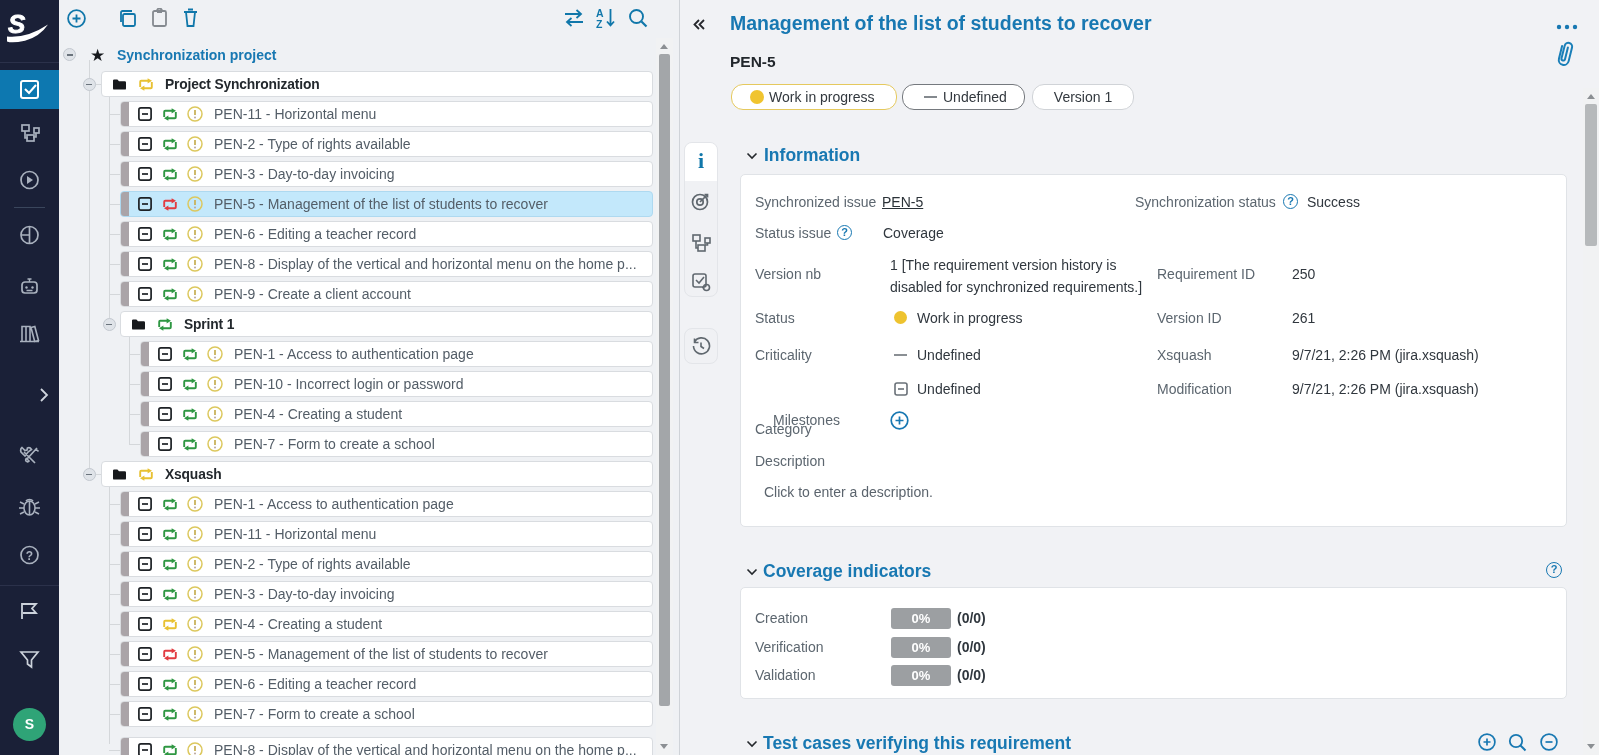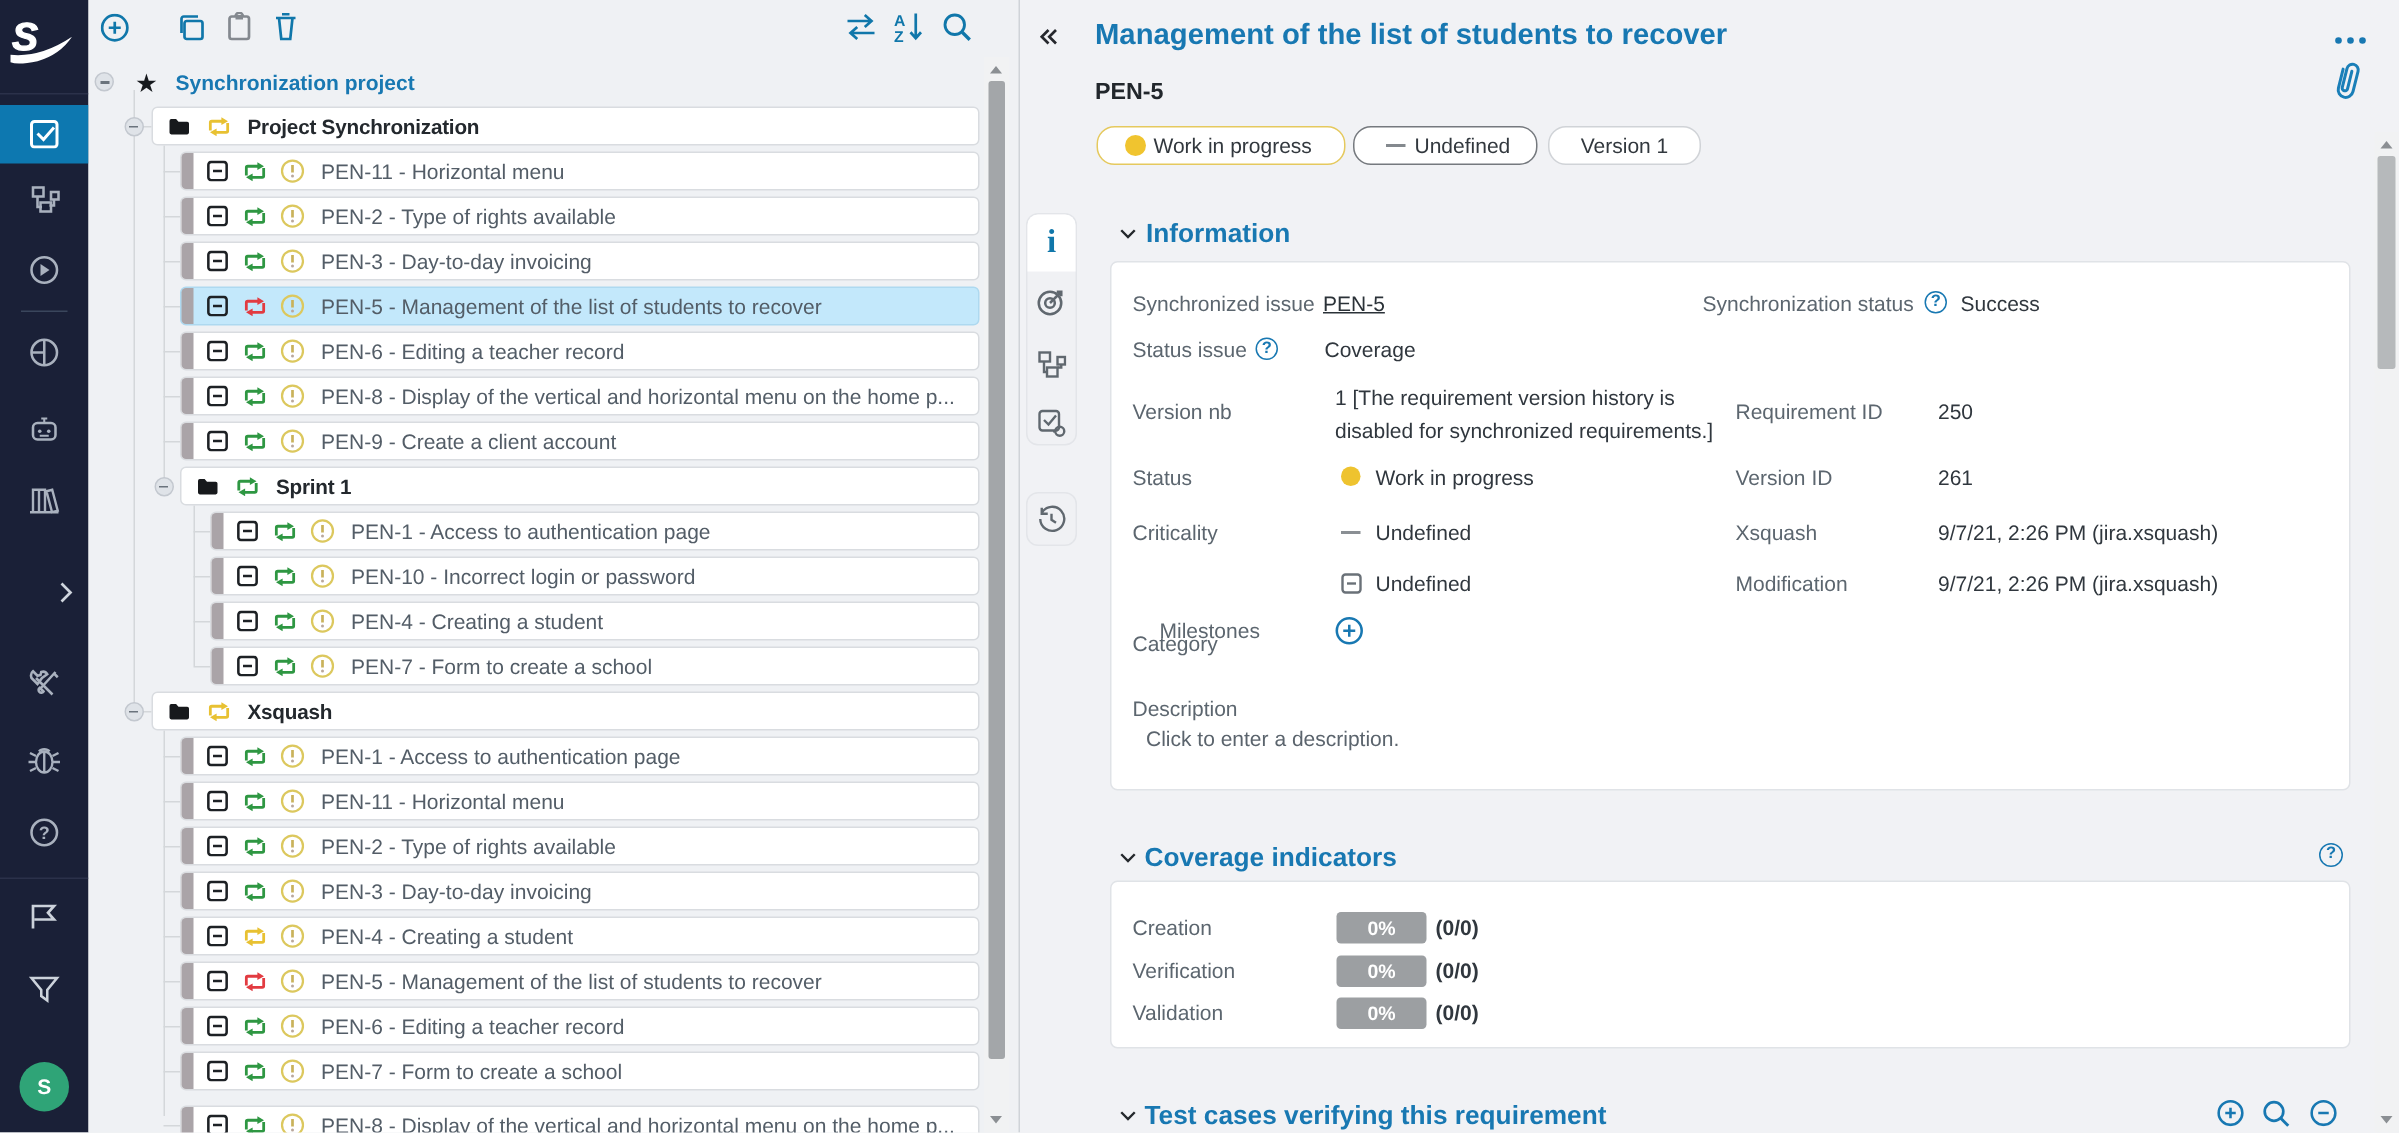--- a/index.html
+++ b/index.html
@@ -788,21 +788,21 @@
 <div class="val" style="left:917px; top:381px;">Undefined</div>
 <div class="lbl" style="left:1157px; top:381px;">Modification</div>
 <div class="val" style="left:1292px; top:381px;">9/7/21, 2:26 PM (jira.xsquash)</div>
 
 <div class="lbl" style="left:773px; top:412px;">Milestones</div>
 <svg class="abs" style="left:890px; top:411px;" width="19" height="19" viewBox="0 0 19 19">
   <circle cx="9.5" cy="9.5" r="8.3" fill="none" stroke="#1878b2" stroke-width="1.7"></circle>
   <path d="M9.5 5.5 v8 M5.5 9.5 h8" stroke="#1878b2" stroke-width="1.7"></path>
 </svg>
 
-<div class="lbl" style="left:755px; top:464px;">Description</div>
+<div class="lbl" style="left:755px; top:453px;">Description</div>
 <div class="lbl" style="left:764px; top:484px; color:#5b646d;">Click to enter a description.</div>
 
 <svg class="abs" style="left:746px; top:568px;" width="12" height="8" viewBox="0 0 12 8">
     <path d="M1.5 1.5 L6 6 L10.5 1.5" fill="none" stroke="#24282c" stroke-width="1.6"></path>
   </svg>
 <div class="abs bluehead" style="left:763px; top:561px;">Coverage indicators</div>
 <span class="qicon abs" style="left:1546px; top:562px; width:16px; height:16px; line-height:13px;">?</span>
 <div class="wcard" style="left:740px; top:587px; width:827px; height:112px;"></div>
 <div class="lbl" style="left:755px; top:610px;">Creation</div>
 <div class="abs" style="left:891px; top:608px; width:60px; height:21px; background:#9c9fa2; border-radius:3px; color:#fff; font-size:13px; font-weight:bold; text-align:center; line-height:21px;">0%</div>

